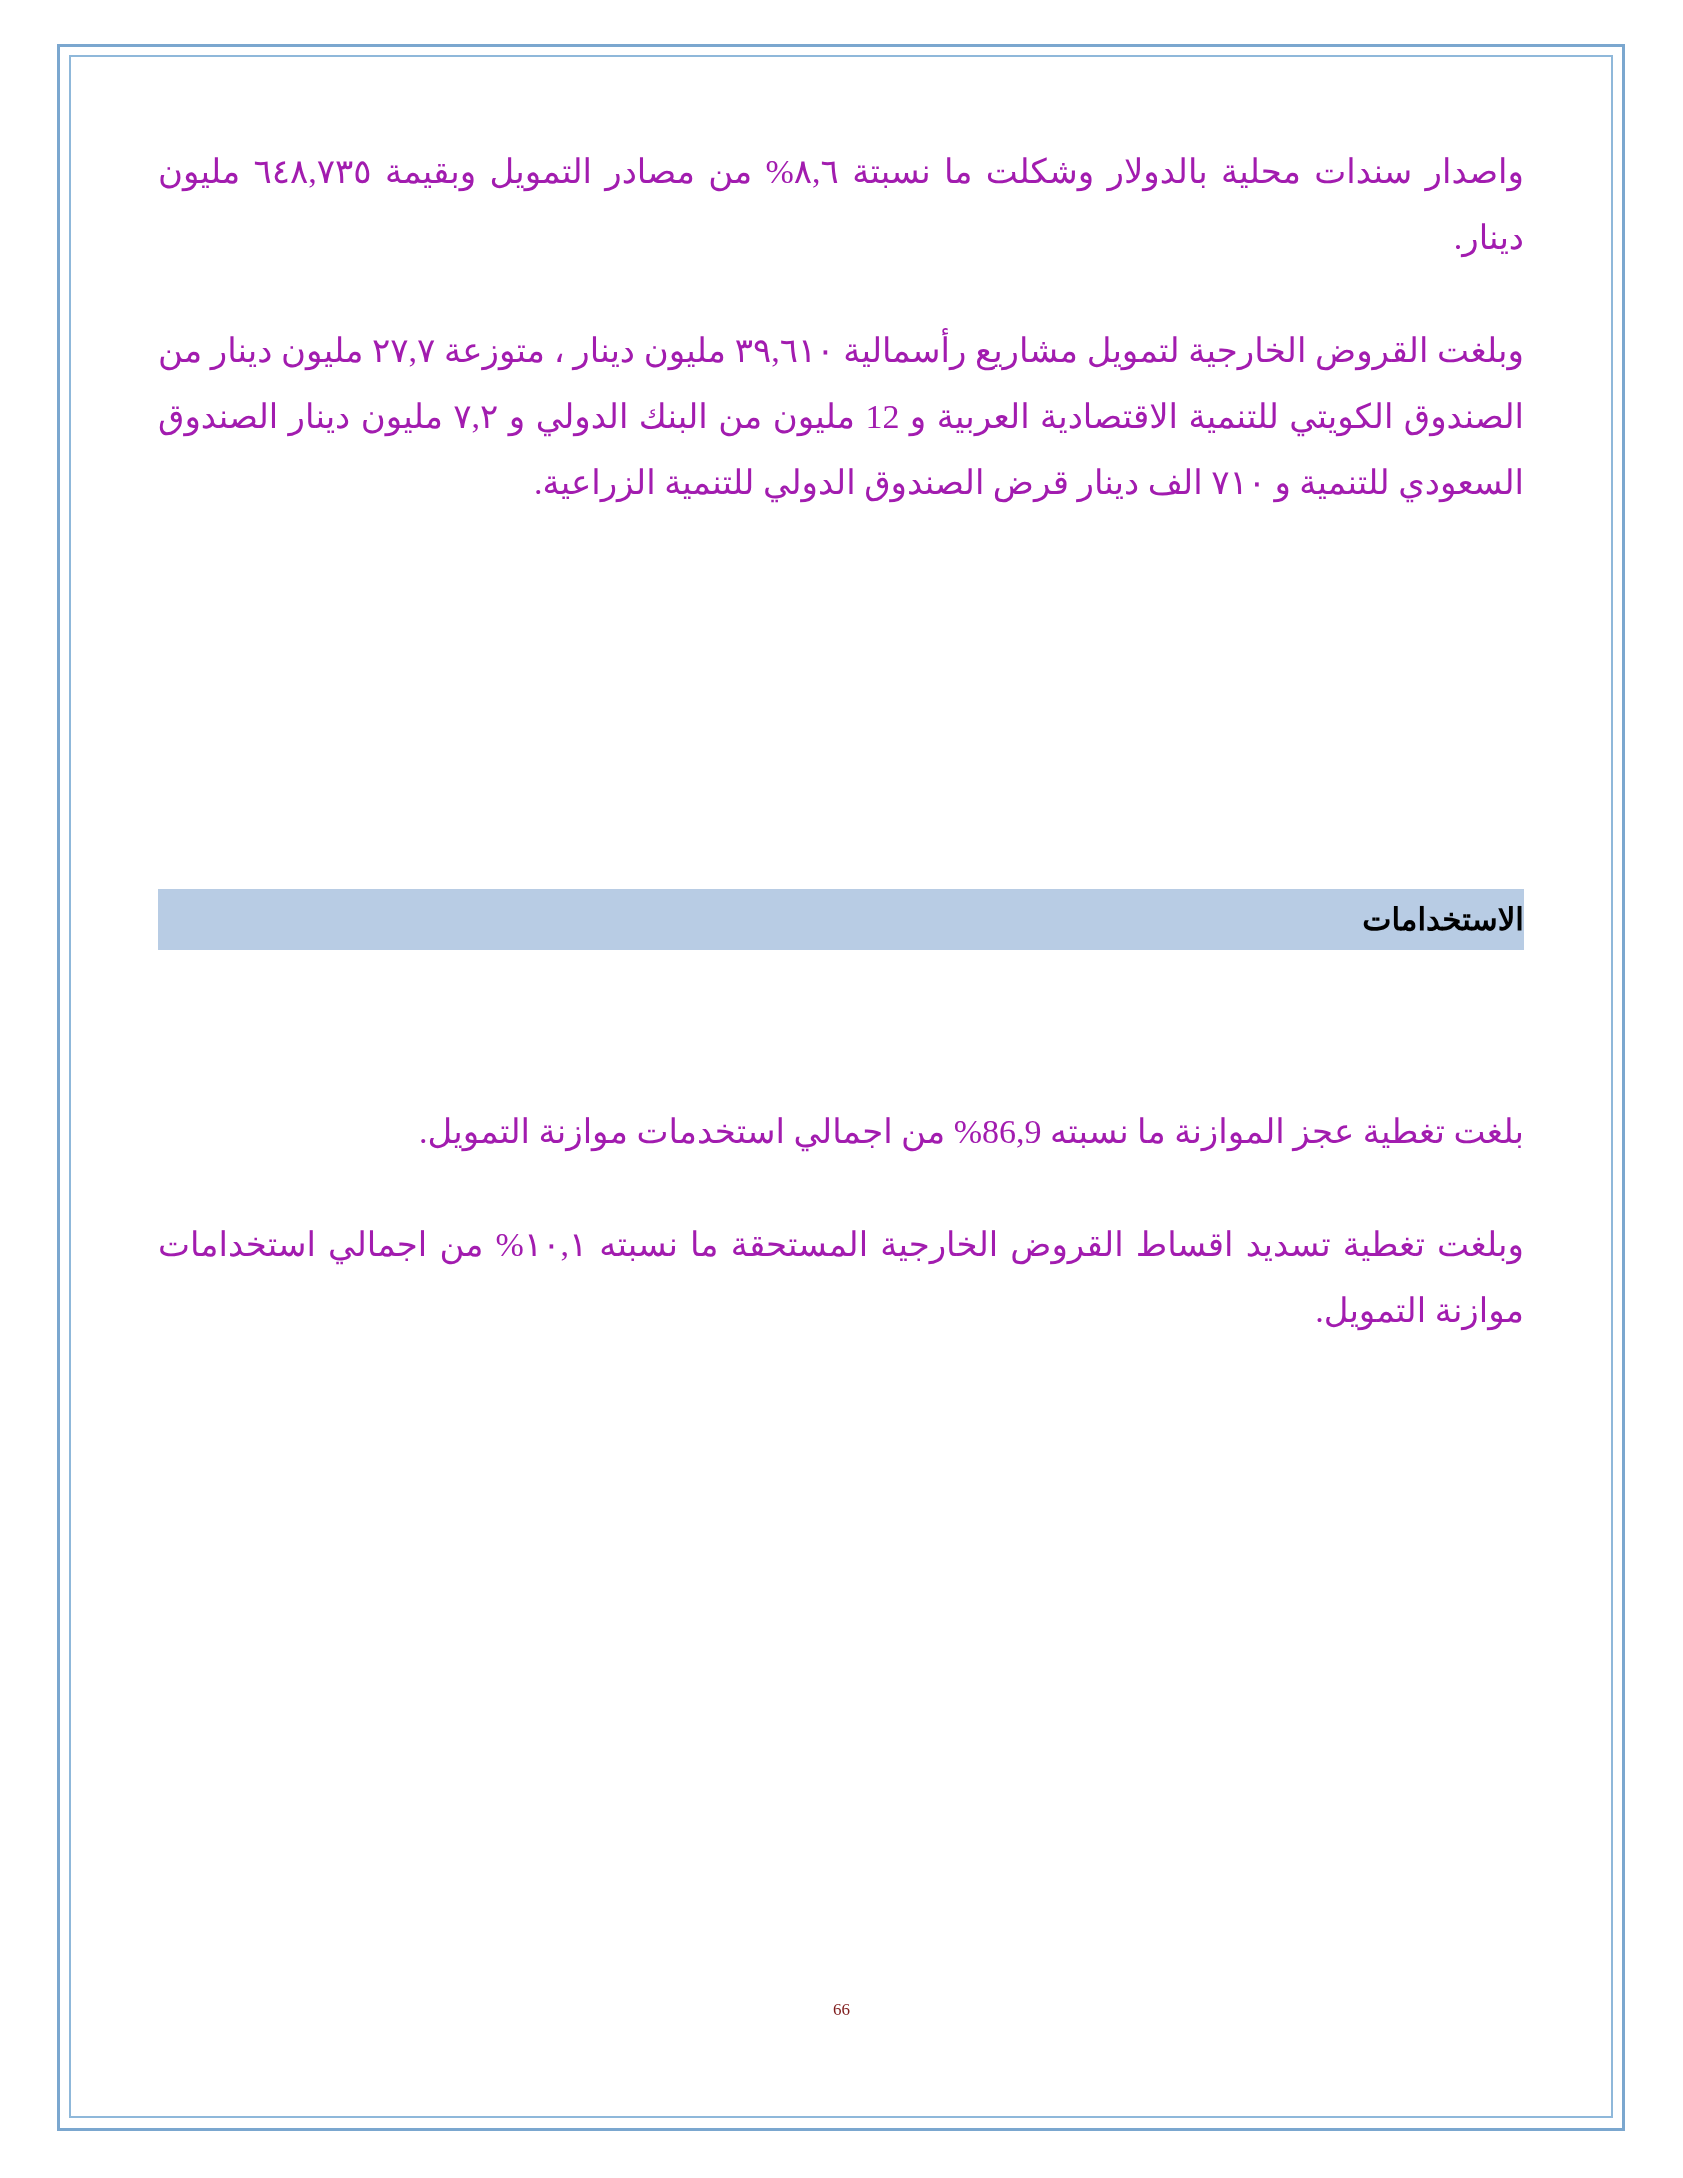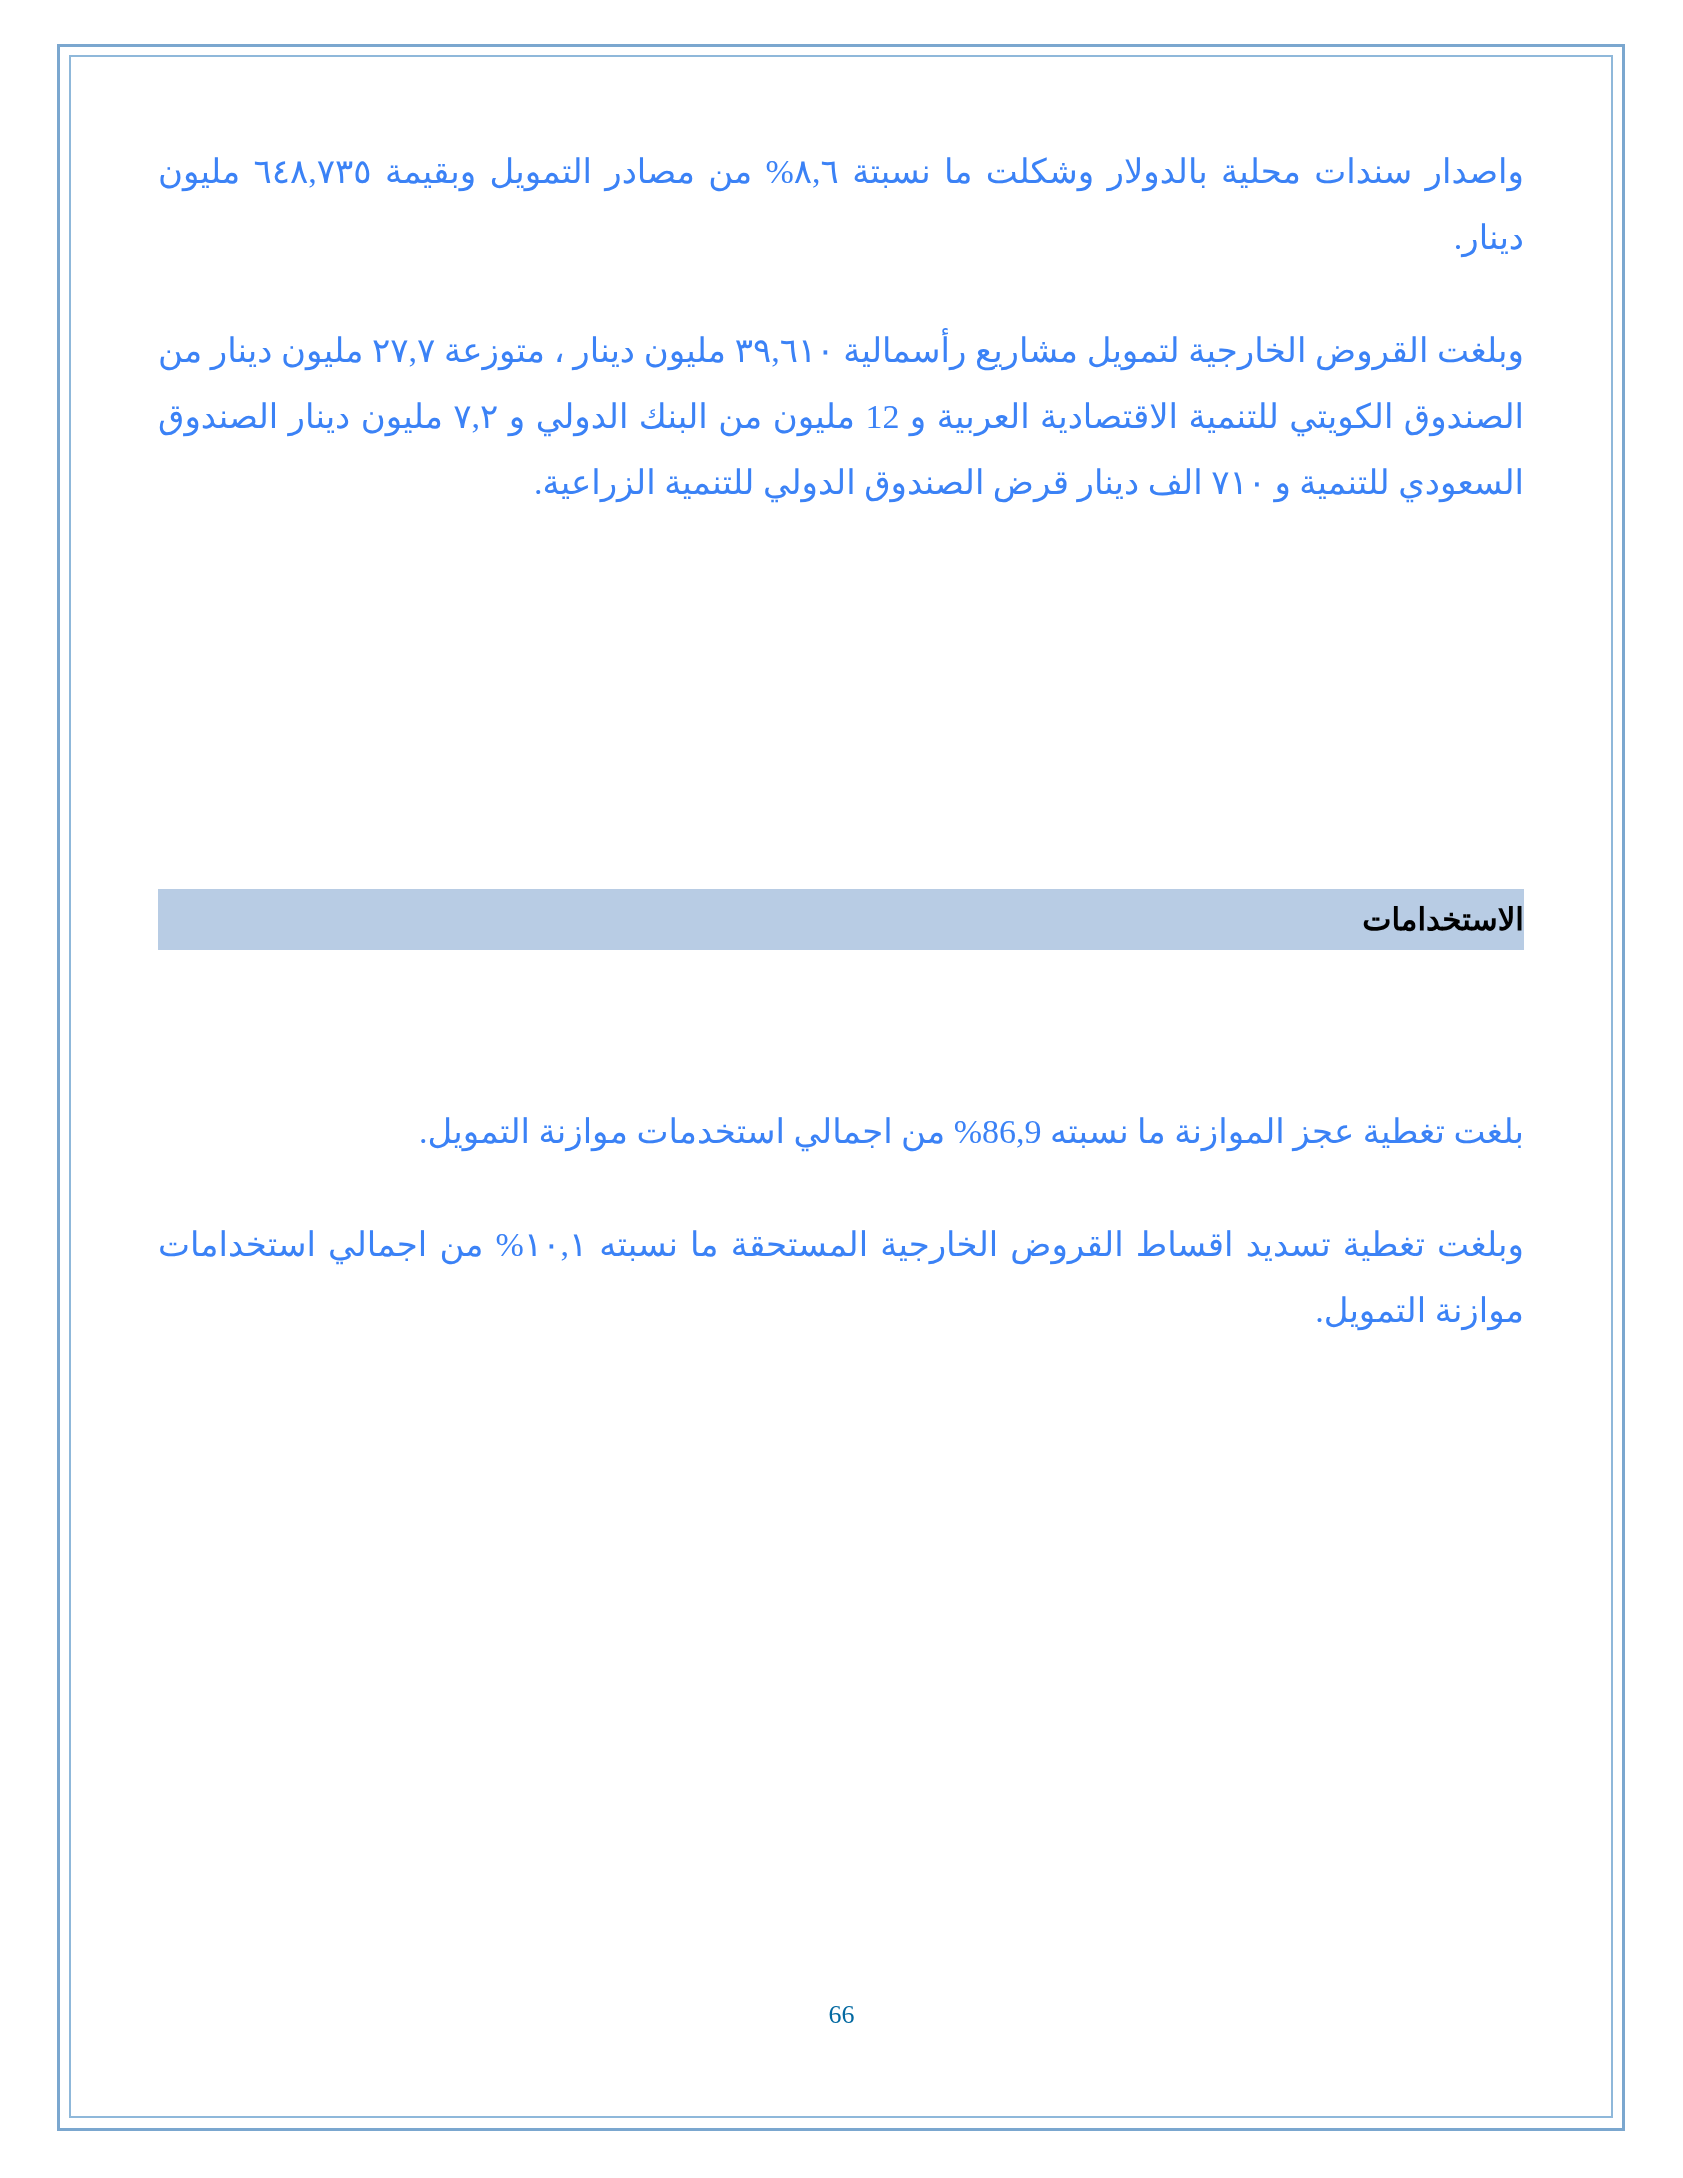--- a/index.html
+++ b/index.html
@@ -42,21 +42,21 @@
     width: 1366px;
     height: 1861px;
     box-sizing: border-box;
   }
   p.para {
     margin: 0 0 46px 0;
     font-size: 34px;
     line-height: 1.95;
     text-align: justify;
     text-align-last: right;
-    color: #3b82f6;
+    color: #a21caf;
     direction: rtl;
     font-family: "Liberation Serif", "DejaVu Serif", serif;
   }
   .spacer-lg {
     height: 327px;
   }
   .section-banner {
     background: #b8cce4;
     height: 61px;
     display: flex;
@@ -73,22 +73,22 @@
   }
   .after-banner-gap {
     height: 149px;
   }
   .page-number {
     position: absolute;
     left: 0;
     right: 0;
     top: 2000px;
     text-align: center;
-    font-size: 26px;
-    color: #0369a1;
+    font-size: 17px;
+    color: #7f1d1d;
     font-family: "Liberation Serif", "DejaVu Serif", serif;
     direction: ltr;
   }
 </style>
 </head>
 <body>
 
 <div class="page">
 
   <div class="frame-outer"></div>

